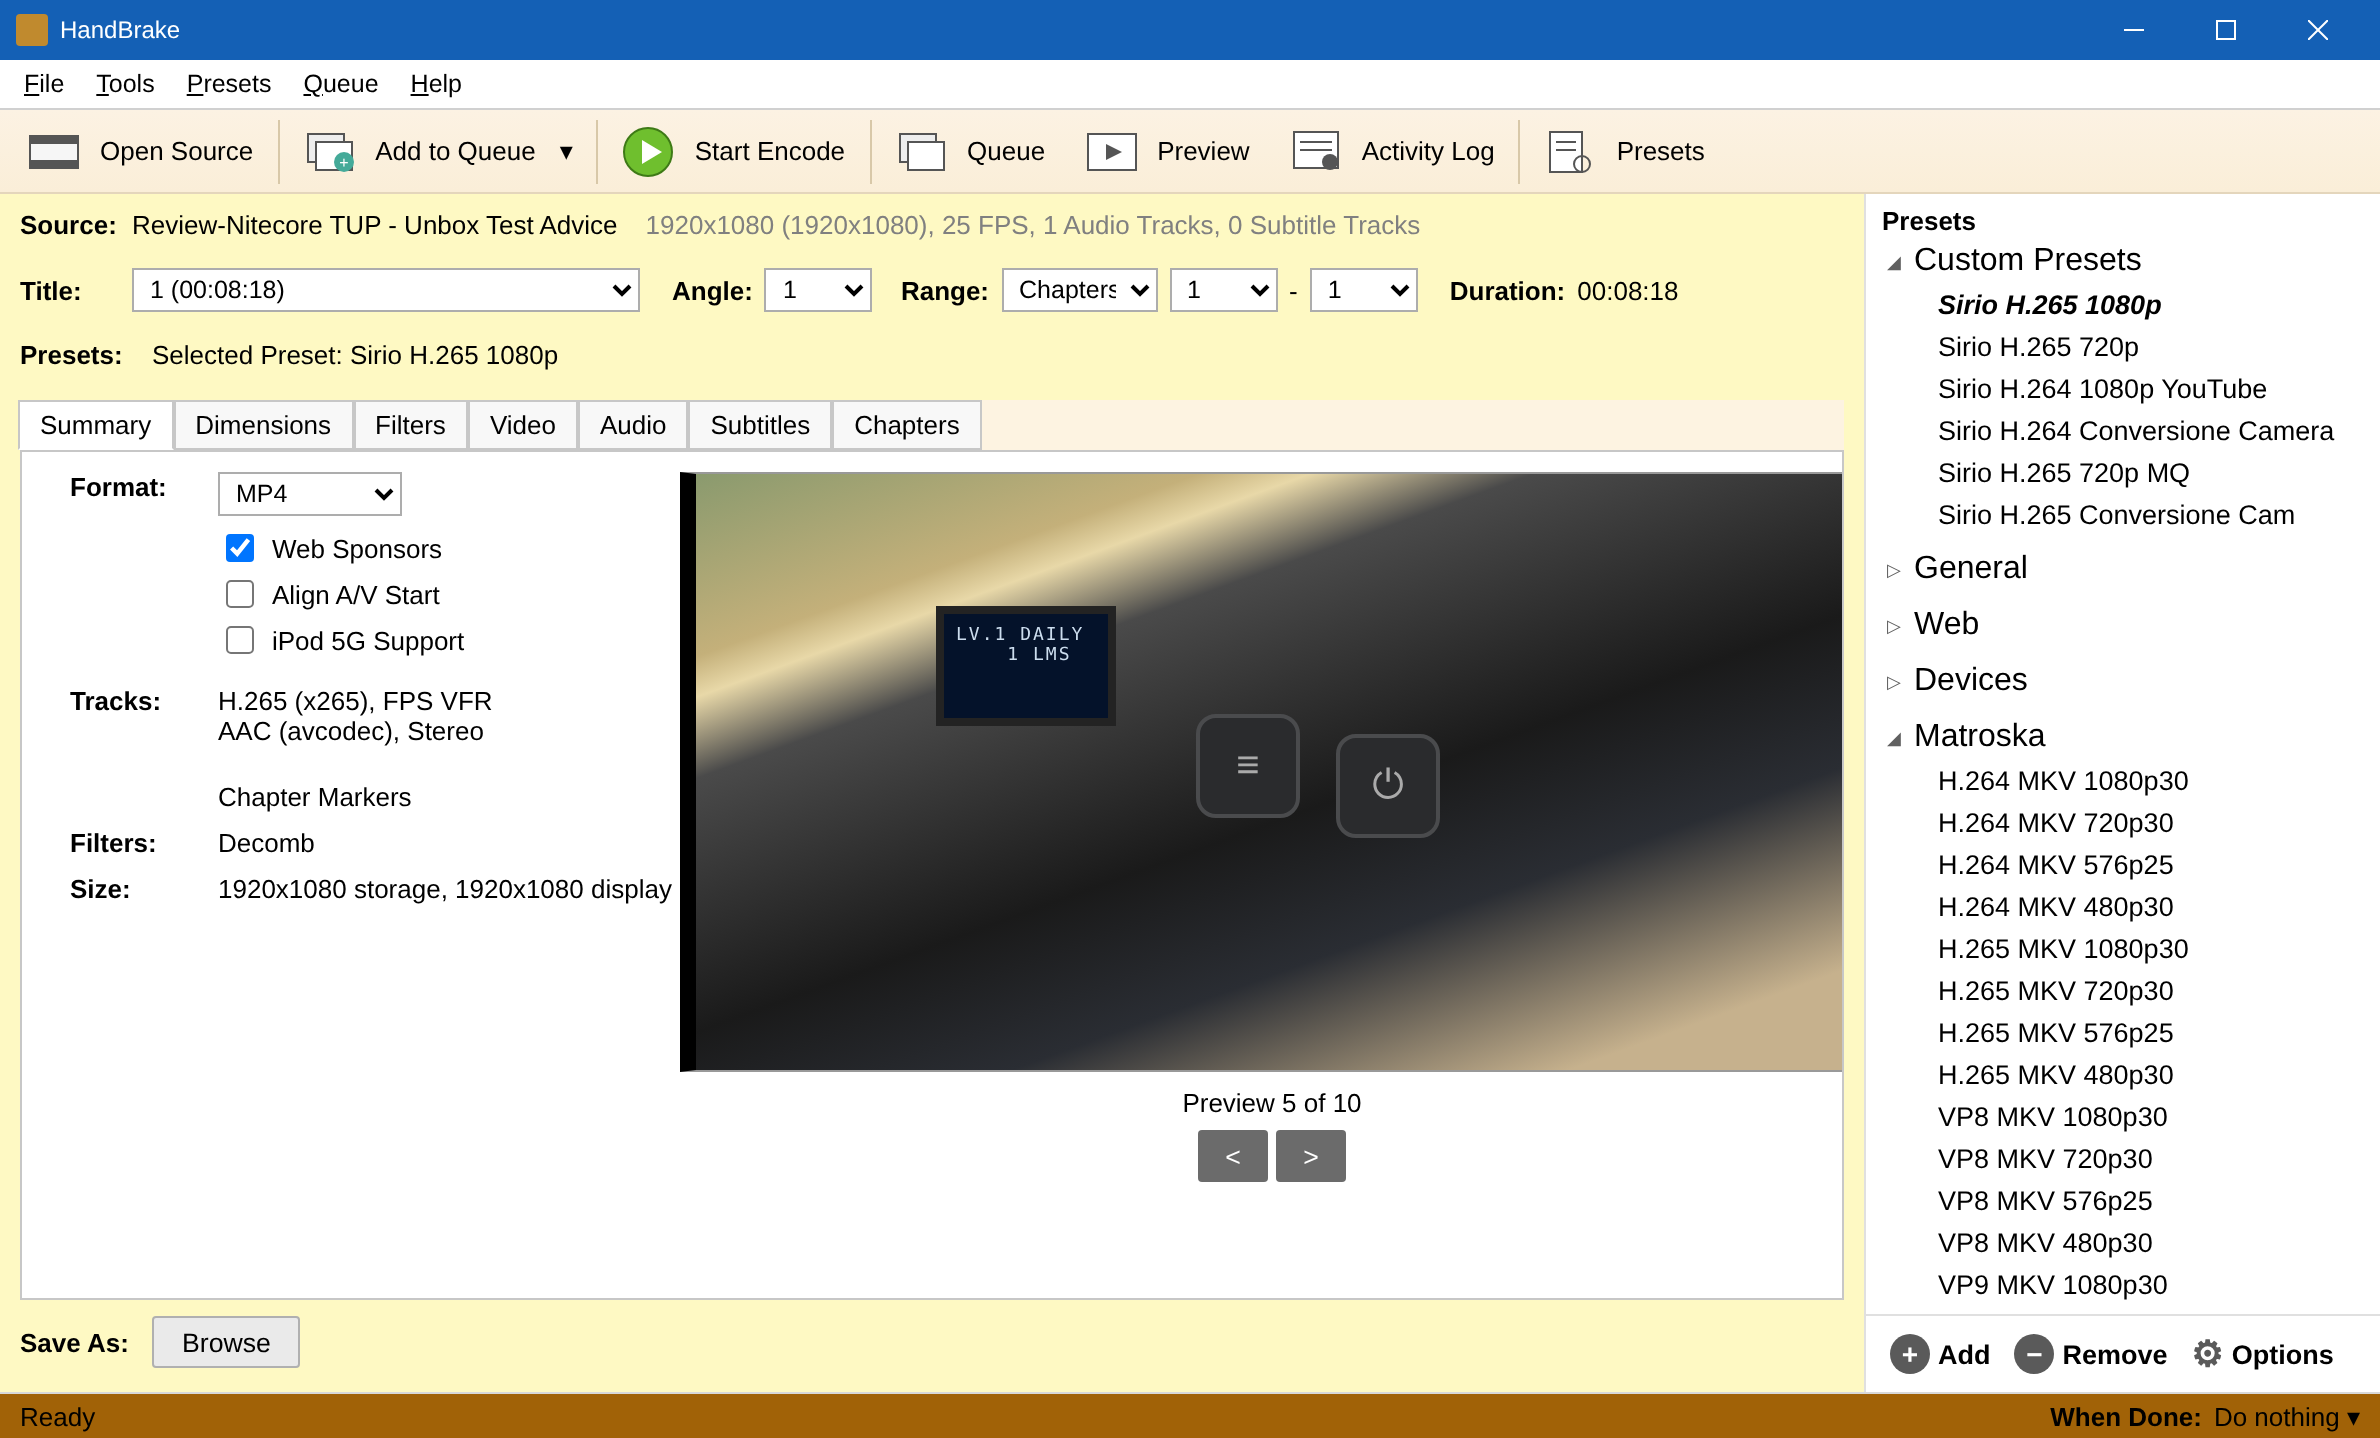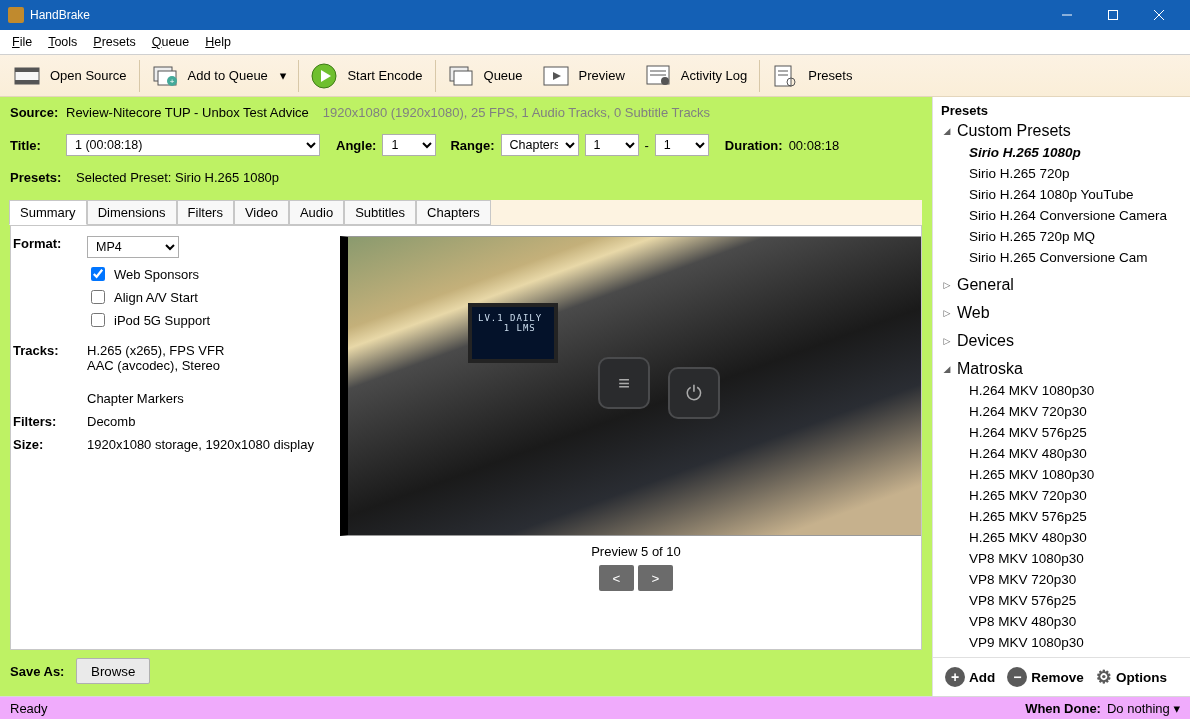--- a/index.html
+++ b/index.html
@@ -22,38 +22,38 @@
   
   .toolbar { height:42px; background:linear-gradient(#fcf2e3,#faeed8); border-bottom:1px solid #e4d6bc; display:flex; align-items:center; padding:0 4px; }
   .tool-btn { display:flex; align-items:center; height:40px; padding:0 10px; gap:10px; }
   .tool-sep { width:1px; height:32px; background:#d8c8a8; margin:0 2px; }
   .tool-icon { width:26px; height:26px; display:flex; align-items:center; justify-content:center; }
   .tool-btn span.lbl { font-size:13px; }
   .chev { margin-left:2px; }
 
   
   .main { display:flex; height:calc(719px - 30px - 25px - 42px - 23px); }
-  .left-pane { flex:1; background:#bef264; padding:8px 10px; display:flex; flex-direction:column; min-width:0; }
+  .left-pane { flex:1; background:#fef9c3; padding:8px 10px; display:flex; flex-direction:column; min-width:0; }
   .right-pane { width:258px; background:#fff; border-left:1px solid #e0e0e0; display:flex; flex-direction:column; }
 
   .row { display:flex; align-items:center; margin-bottom:6px; gap:6px; }
   .lbl-b { font-weight:600; font-size:13px; width:50px; }
   .info-txt { font-size:13px; }
   .gray { color:#808080; }
 
   select.drop, input.textin { background:#fff; border:1px solid #adadad; height:22px; font-size:12.5px; padding:1px 4px; }
   .drop { appearance:auto; }
 
   
   .tabs-wrap { background:#fff; border:1px solid #c7c7c7; flex:1; display:flex; flex-direction:column; margin-top:4px; }
   .tab-strip { display:flex; background:#fdf3e1; position:relative; top:-1px; margin-left:-1px; }
   .tab { padding:4px 10px; font-size:13px; border:1px solid #c7c7c7; background:#fff; margin-right:0px; position:relative; }
   .tab.active { border-bottom:1px solid #fff; z-index:2; }
   .tab:not(.active){ background:#f8f8f8; border-bottom:1px solid #c7c7c7; }
-  .tab-body { padding:10px 2px; flex:1; background:#fff; display:flex; gap:0; overflow:hidden; }
+  .tab-body { padding:10px 24px; flex:1; background:#fff; display:flex; gap:0; overflow:hidden; }
 
   .form-col { width:340px; }
   .form-row { display:flex; margin-bottom:6px; align-items:flex-start; }
   .form-row .flabel { width:74px; font-weight:600; font-size:13px; }
   .form-row .fval { font-size:13px; }
   .chk { display:flex; align-items:center; gap:6px; margin-bottom:3px; font-size:13px; }
   .chk input { width:14px; height:14px; }
 
   .preview-col { flex:1; display:flex; flex-direction:column; align-items:center; min-width:0; }
   .preview-img { width:592px; height:300px; background:linear-gradient(160deg,#8a9a6e 0%, #c4b07a 18%, #e8d8a8 22%, #4a4a4a 30%, #1a1a1a 55%, #2a2d33 70%, #c6b18d 90%); border:1px solid #999; position:relative; border-left:8px solid #000; border-right:8px solid #000; }
@@ -79,21 +79,21 @@
   .rp-footer { display:flex; align-items:center; gap:4px; padding:6px 8px; border-top:1px solid #e0e0e0; }
   .rp-ibtn { display:flex; align-items:center; gap:4px; font-weight:600; font-size:13.5px; padding:2px 4px; }
   .circ-icon { width:20px; height:20px; border-radius:50%; background:#5a5a5a; color:#fff; display:flex; align-items:center; justify-content:center; font-size:14px; font-weight:bold; line-height:1; }
 
   
   .preset-scroll::-webkit-scrollbar { width:16px; }
   .preset-scroll::-webkit-scrollbar-thumb { background:#c8c8c8; border:3px solid #f0f0f0; border-radius:8px;}
   .preset-scroll::-webkit-scrollbar-track { background:#f0f0f0; }
 
   
-  .statusbar { height:23px; background:#f0abfc; border-top:1px solid #d8d8d8; display:flex; align-items:center; padding:0 10px; font-size:13px; }
+  .statusbar { height:23px; background:#a16207; border-top:1px solid #d8d8d8; display:flex; align-items:center; padding:0 10px; font-size:13px; }
   .statusbar .spacer { flex:1; }
 </style>
 </head>
 <body>
 
 <div class="titlebar">
   <div class="app-icon"></div>
   <div class="title">HandBrake</div>
   <div class="spacer"></div>
   <div class="win-ctrl">

